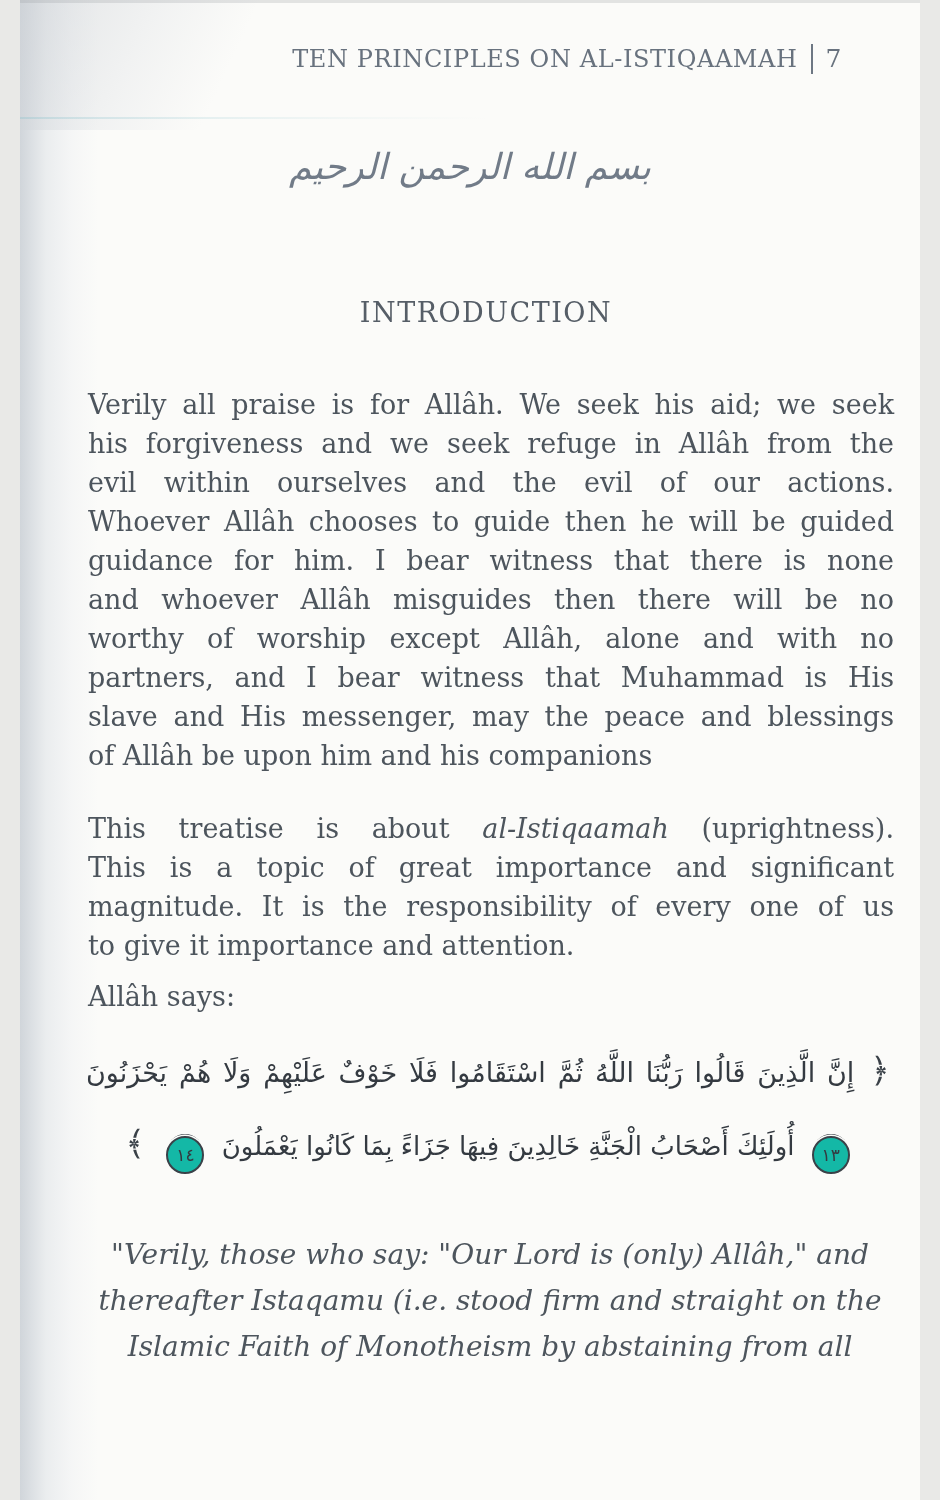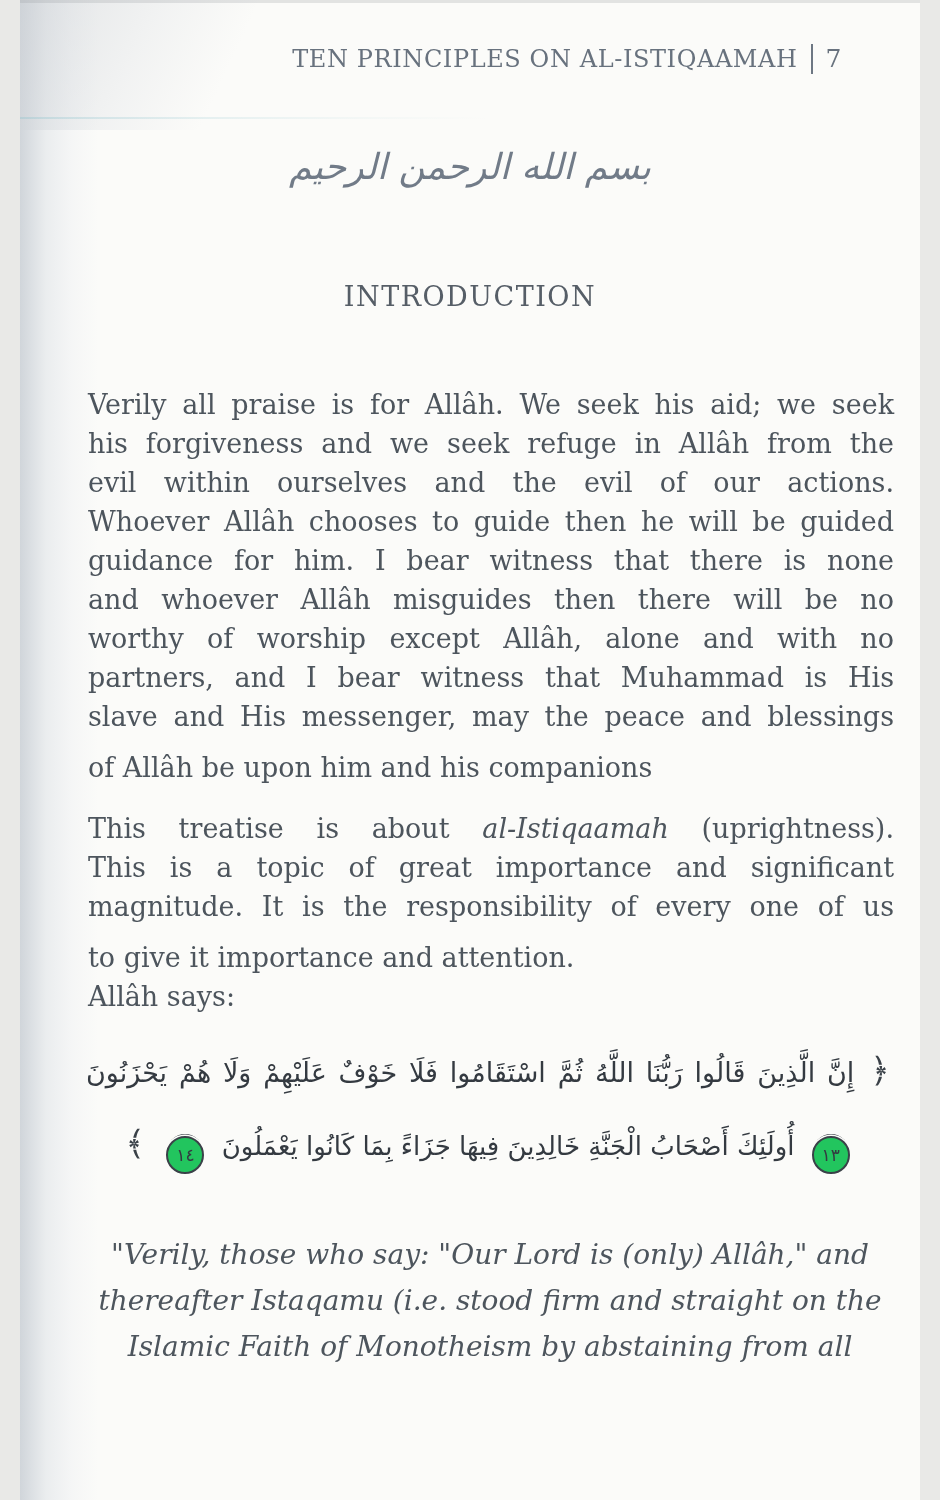--- a/index.html
+++ b/index.html
@@ -47,29 +47,29 @@
   .running-head .pg { font-size: 25px; }
 
   .bismillah {
     position: absolute; top: 146px; left: 0; width: 100%;
     text-align: center; direction: rtl;
     font-family: "DejaVu Sans", sans-serif;
     font-size: 36px; color: #717b88; letter-spacing: 1px; font-style: italic;
   }
 
   .section-title {
-    position: absolute; top: 281px; left: 0; width: 100%; margin: 0;
+    position: absolute; top: 281px; left: 0; width: 100%; margin: 16px;
     text-align: center; font-weight: normal;
     font-size: 27px; letter-spacing: 1.5px; color: #565e67;
   }
 
   .body-col { position: absolute; left: 68px; width: 806px; }
   .para { font-size: 27px; line-height: 39px; }
   .para .line { text-align: justify; text-align-last: justify; }
-  .para .line.last { text-align: justify; text-align-last: left; margin-top: 12px; }
+  .para .line.last { text-align: justify; text-align-last: left; }
   .p1 { top: 385px; }
   .p2 { top: 809px; }
   .p2 em { font-style: italic; }
 
   .says { position: absolute; left: 68px; top: 981px; font-size: 27px; }
 
   .verse {
     position: absolute; left: 66px; width: 808px; top: 1046px;
     font-family: "DejaVu Sans", sans-serif;
     color: #343a41;
@@ -81,21 +81,21 @@
   .vline2 {
     direction: rtl; font-size: 26px; line-height: 64px;
     text-align: center; white-space: nowrap; margin-top: 14px;
   }
   .ornate { font-size: 34px; color: #3a4148; padding: 0 4px; }
   .vnum {
     display: inline-block; box-sizing: border-box;
     min-width: 38px; height: 38px; line-height: 34px;
     border: 2px solid #3a4148; border-radius: 50%;
     font-size: 17px; text-align: center; vertical-align: -6px;
-    margin: 0 9px; background: #22c55e;
+    margin: 0 9px; background: #14b8a6;
     box-shadow: 0 0 0 1.5px #fbfbf9, 0 -3px 0 -1px #3a4148;
   }
 
   .translation {
     position: absolute; left: 56px; width: 828px; top: 1232px;
     font-style: italic; font-size: 28px; line-height: 46px;
     text-align: center; color: #4d555d;
   }
 </style>
 </head>

